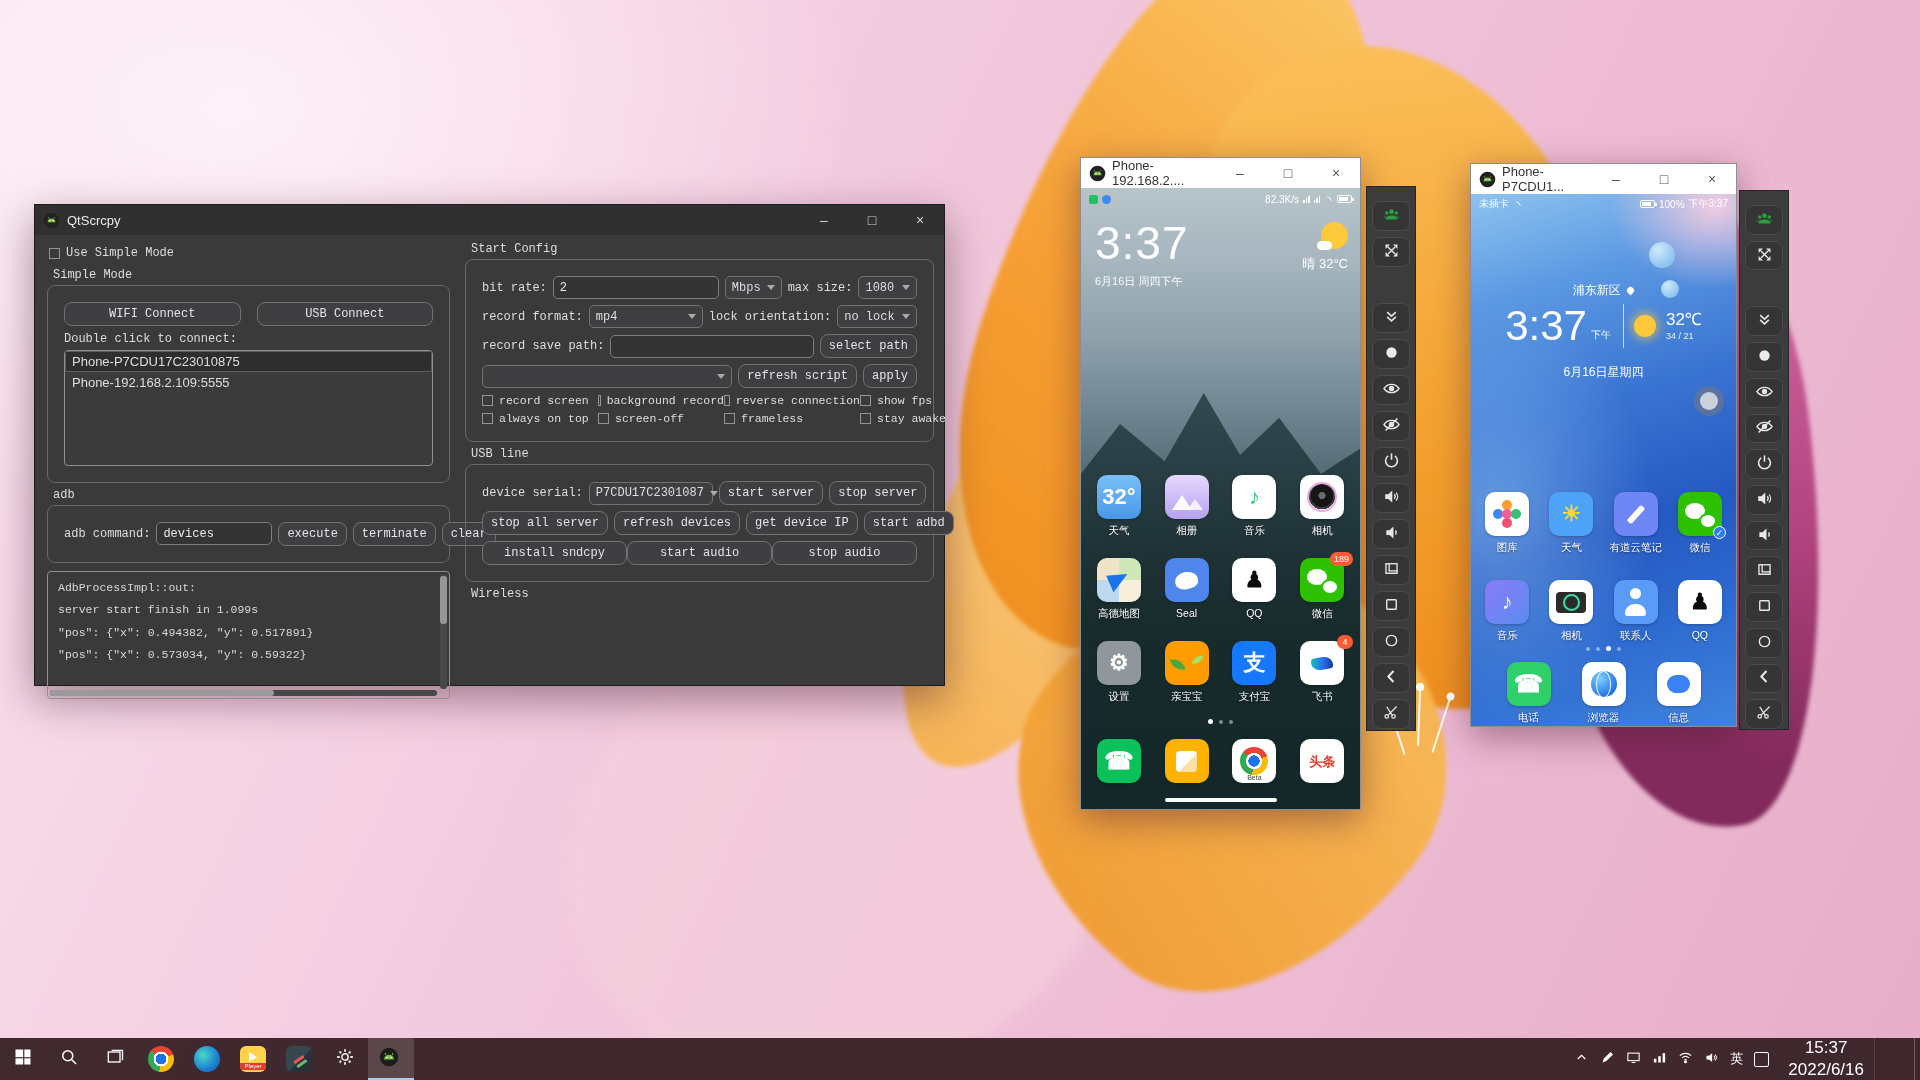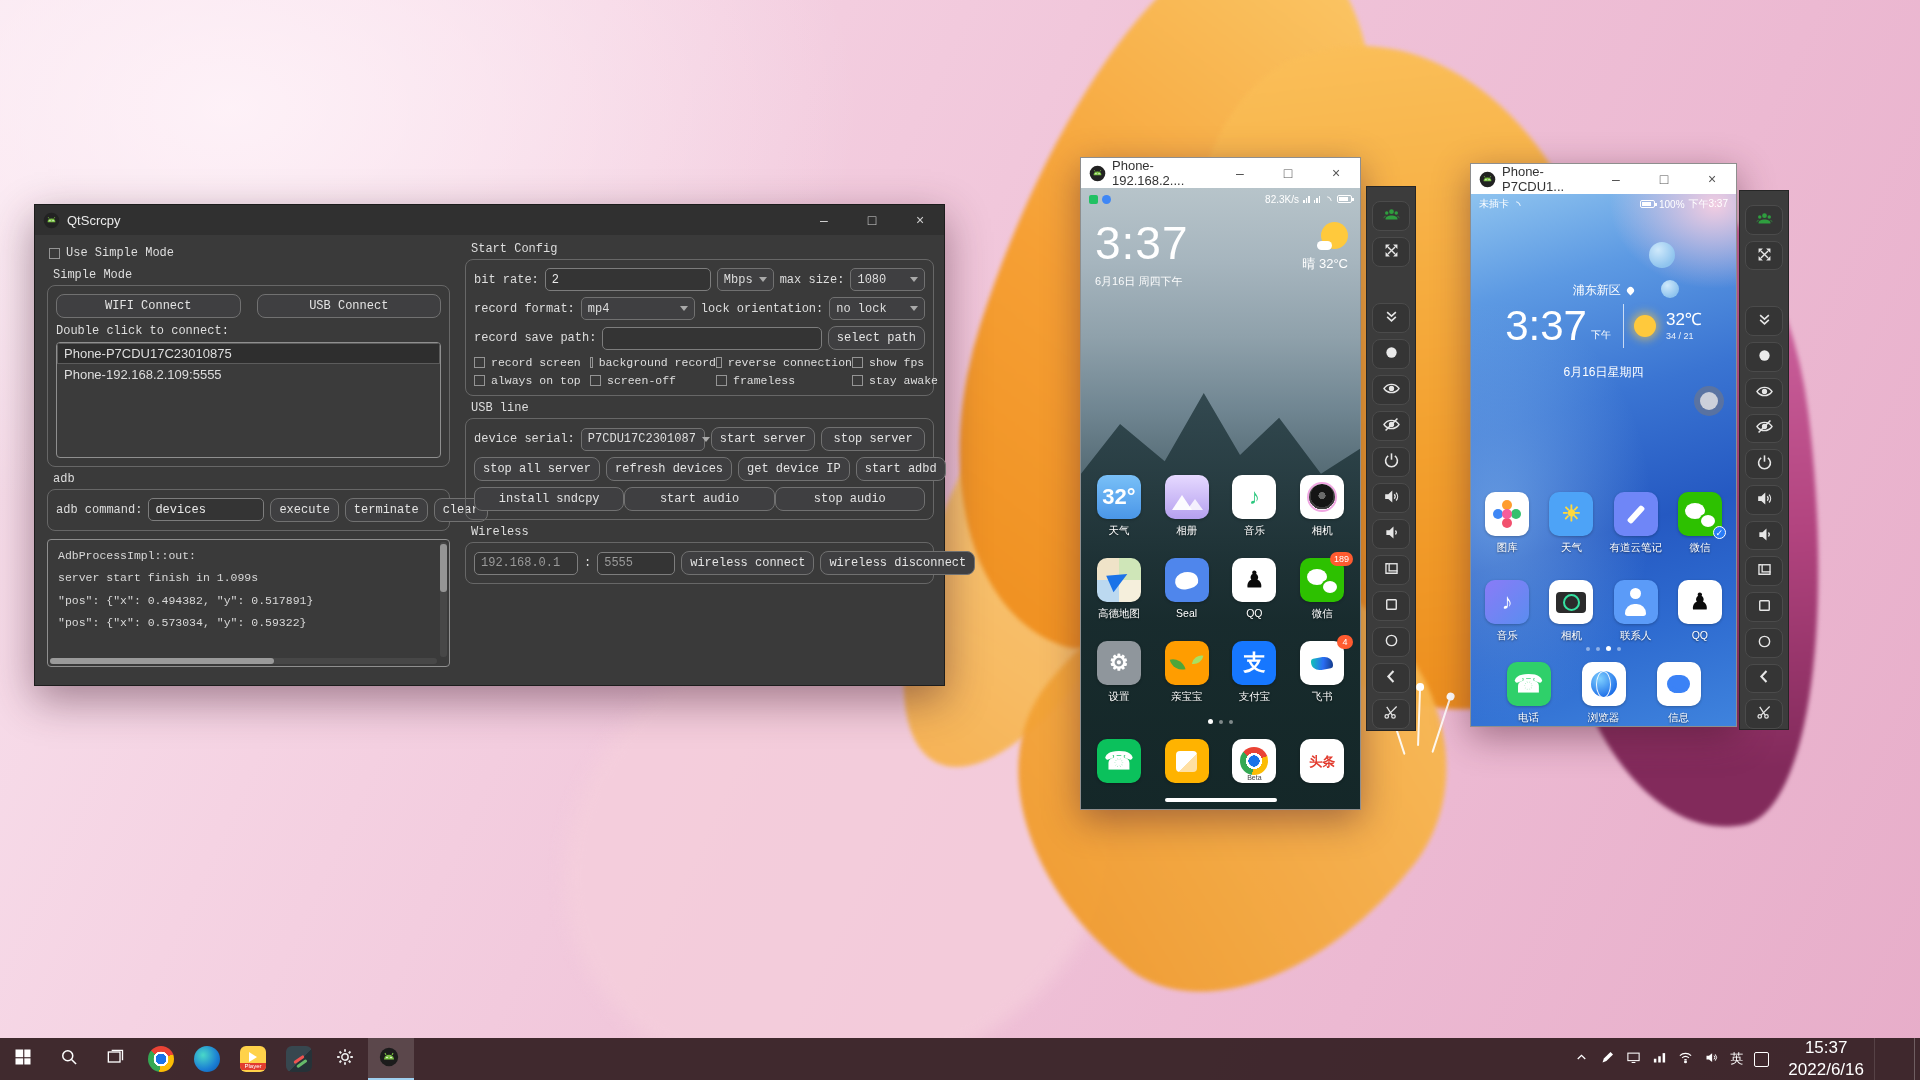--- a/index.html
+++ b/index.html
@@ -31,21 +31,21 @@
     font-family:"Liberation Mono","DejaVu Sans Mono",monospace;font-size:12px;color:#dedede;}
   .qt-titlebar{height:30px;background:#303030;display:flex;align-items:center;gap:7px;padding-left:8px;
     font-family:"Liberation Sans",sans-serif;font-size:13px;color:#eaeaea;}
   .logo-badge{width:17px;height:17px;display:inline-flex;}
   .win-ctrls{margin-left:auto;display:flex;height:100%;}
   .win-ctrls span{width:48px;display:flex;align-items:center;justify-content:center;color:#cfcfcf;font-size:14px;}
   .qt-body{position:relative;height:452px;}
   .qt-left{position:absolute;left:12px;top:7px;width:403px;}
   .qt-right{position:absolute;left:430px;top:2px;width:469px;}
   .grp-label{margin:5px 0 3px 6px;}
-  .groupbox{border:1px solid #676767;border-radius:8px;padding:8px;}
+  .groupbox{border:1px solid #676767;border-radius:8px;padding:16px;}
   .row{display:flex;align-items:center;gap:6px;margin-bottom:6px;}
   .row:last-child{margin-bottom:0;}
   .flex1{flex:1 1 0;}
   .btn{background:#3f3f41;border:1px solid #717171;border-radius:8px;color:#e4e4e4;
     font:inherit;padding:3px 8px;height:24px;white-space:nowrap;text-align:center;}
   .input{background:#343434;border:1px solid #7d7d7d;border-radius:5px;color:#eaeaea;
     font:inherit;height:23px;padding:0 6px;}
   .ghost{color:#9a9a9a;}
   .select{background:#3f3f41;border:1px solid #717171;border-radius:5px;height:23px;
     display:flex;align-items:center;padding:0 6px;gap:6px;}
@@ -282,20 +282,28 @@
           <div class="select flex1">
             <span>no lock</span>
               <span class="caret"></span>
           </div>
         </div>
         <div class="row">
           <span class="lbl">record save path:</span>
           <input class="input flex1" value="" style="">
           <button class="btn">select path</button>
         </div>
+        <div class="row">
+          <div class="select flex1">
+            <span></span>
+              <span class="caret"></span>
+          </div>
+          <button class="btn">refresh script</button>
+          <button class="btn">apply</button>
+        </div>
         <div class="cb-grid">
             <label class="cb">
               <span class="box"></span>
               <span>record screen</span>
             </label>
             <label class="cb">
               <span class="box"></span>
               <span>background record</span>
             </label>
             <label class="cb">
@@ -345,29 +353,20 @@
             <button class="btn flex1">start adbd</button>
           </div>
         <div class="row" style="gap:0;">
             <button class="btn flex1">install sndcpy</button>
             <button class="btn flex1">start audio</button>
             <button class="btn flex1">stop audio</button>
           </div>
       </div>
 
       <div class="grp-label">Wireless</div>
-      <div class="groupbox">
-        <div class="row" style="margin-bottom:0;">
-          <input class="input ghost" style="width: 104px;" value="192.168.0.1">
-          <span>:</span>
-          <input class="input ghost" style="width: 78px;" value="5555">
-          <button class="btn">wireless connect</button>
-          <button class="btn">wireless disconnect</button>
-        </div>
-      </div>
     </div>
 
   </div>
 </section>
 
 <section class="phone-win" style="left:1080px;top:157px;width:281px;">
   <div class="phone-title">
     <span class="logo-badge">
       <svg viewBox="0 0 24 24">
           <circle cx="12" cy="12" r="11" fill="#222"></circle>

